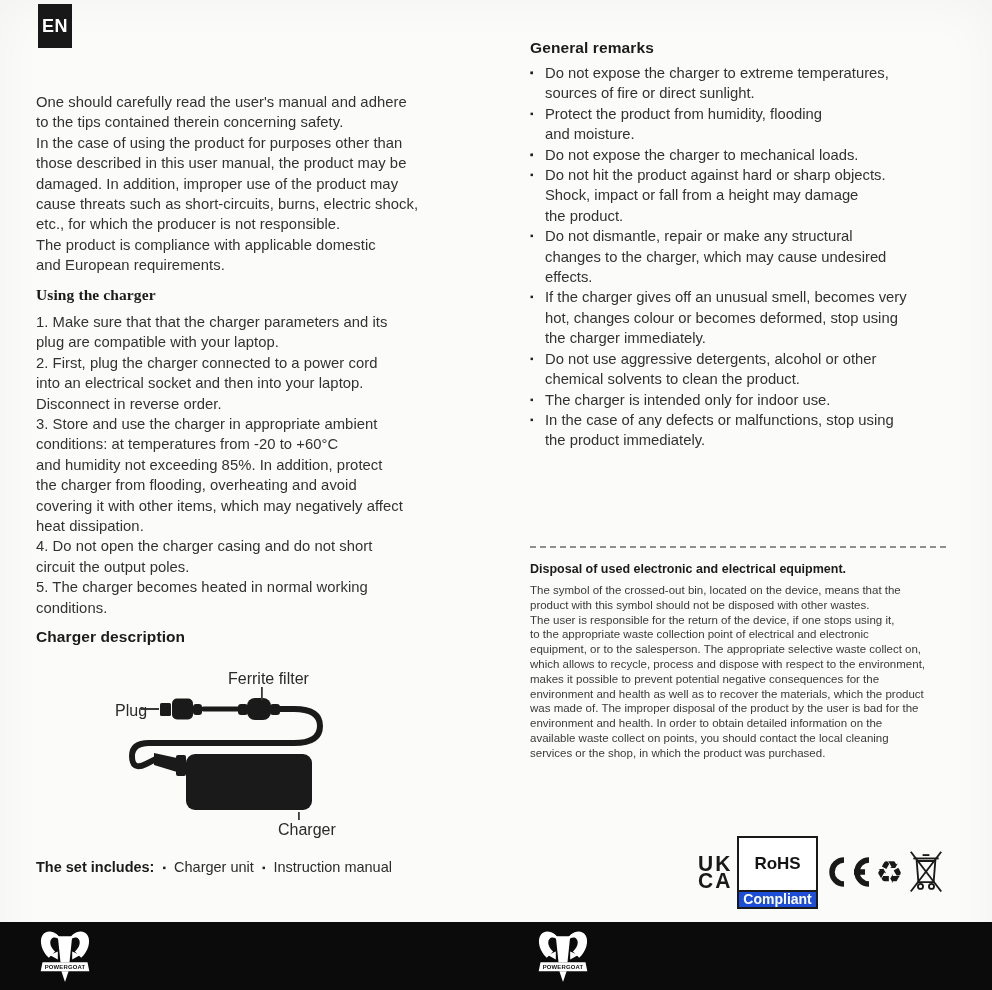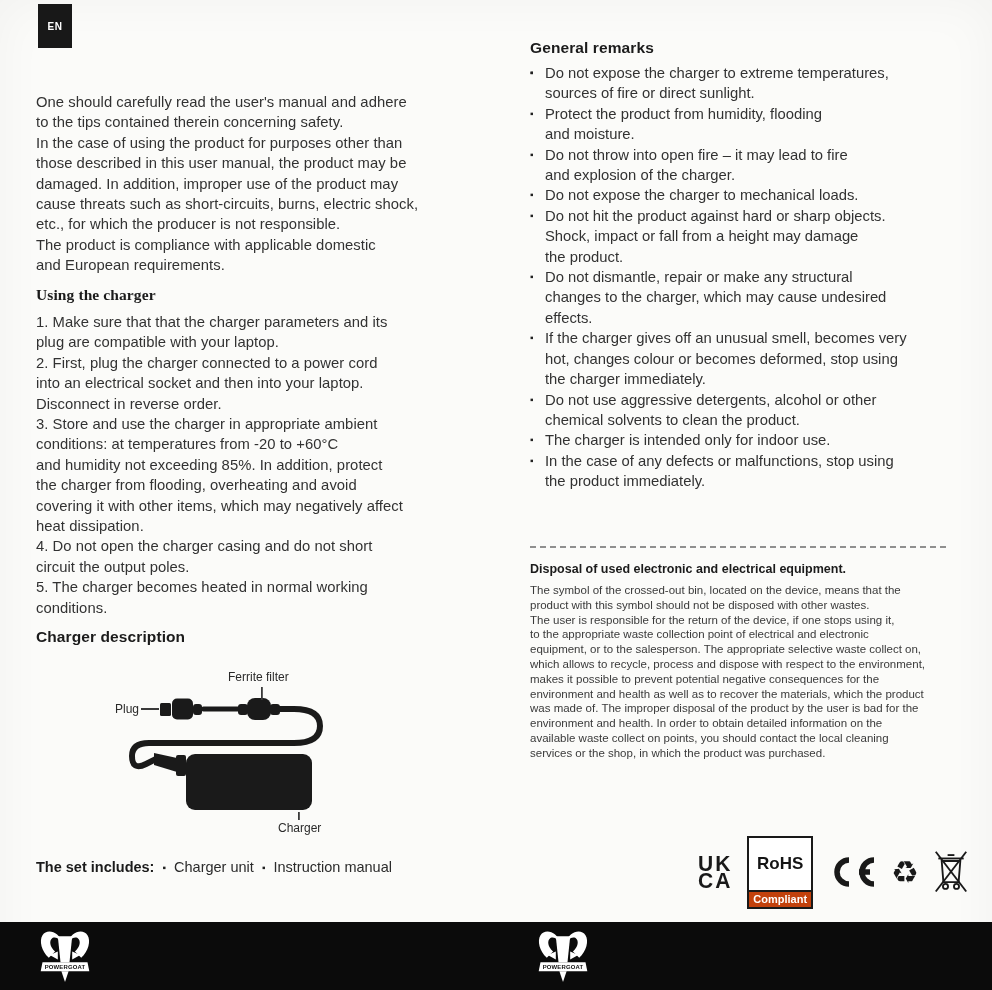--- a/index.html
+++ b/index.html
@@ -8,36 +8,36 @@
     position:relative;width:992px;height:990px;overflow:hidden;
     background:#fbfbf9;
     box-shadow:inset 0 0 50px rgba(0,0,0,0.04);
     font-family:"Liberation Sans",sans-serif;
     color:#2e2e2e;
   }
   .en-badge{
     position:absolute;left:38px;top:4px;width:34px;height:44px;
     background:#181818;color:#ffffff;
     display:flex;align-items:center;justify-content:center;
-    font-size:10px;font-weight:bold;letter-spacing:.5px;
+    font-size:18px;font-weight:bold;letter-spacing:.5px;
   }
   .h{position:absolute;margin:0;font-size:15.5px;font-weight:bold;color:#1b1b1b;letter-spacing:.1px;}
   .body-text{
     position:absolute;margin:0;font-size:14.8px;line-height:20.4px;
     white-space:pre-line;color:#323232;letter-spacing:.05px;
   }
   
   .intro-heading{left:36px;top:66px;}
   .intro-para{left:36px;top:92px;width:480px;}
   .using-heading{left:36px;top:286px;font-family:Liberation Serif, serif;}
   .using-steps{left:36px;top:312px;width:480px;}
   .desc-heading{left:36px;top:628px;}
   .diagram{position:absolute;left:36px;top:650px;width:430px;height:200px;}
   .diagram svg{position:absolute;left:0;top:0;}
-  .dlabel{position:absolute;font-size:12px;color:#2a2a2a;white-space:nowrap;}
+  .dlabel{position:absolute;font-size:16px;color:#2a2a2a;white-space:nowrap;}
   .lbl-ferrite{left:192px;top:20px;}
   .lbl-plug{left:79px;top:52px;}
   .lbl-charger{left:242px;top:171px;}
   .set-includes{position:absolute;left:36px;top:859px;margin:0;font-size:14.5px;color:#2b2b2b;}
   .set-includes .lbl{font-weight:bold;color:#1b1b1b;}
   .sq{font-size:10px;vertical-align:1px;padding:0 4px;color:#222;}
   
   .remarks-heading{left:530px;top:39px;}
   .remarks{position:absolute;left:530px;top:63px;width:446px;margin:0;padding:0;list-style:none;}
   .remarks li{
@@ -45,25 +45,25 @@
     font-size:14.8px;line-height:20.4px;white-space:pre-line;color:#323232;
   }
   .remarks .marker{position:absolute;left:0;top:0;font-size:10px;line-height:20.4px;color:#222;}
   .dashes{position:absolute;left:530px;top:546px;width:416px;height:0;border-top:2px dashed #8f8f8f;}
   .disposal-heading{position:absolute;left:530px;top:562px;margin:0;font-size:12.5px;font-weight:bold;color:#1b1b1b;}
   .disposal-text{
     position:absolute;left:530px;top:583px;width:462px;margin:0;
     font-size:11.5px;line-height:14.8px;white-space:pre-line;color:#3a3a3a;
   }
   
-  .marks{position:absolute;left:698px;top:846px;height:52px;display:flex;align-items:center;gap:15px;}
+  .marks{position:absolute;left:698px;top:846px;height:52px;display:flex;align-items:center;gap:5px;}
   .ukca{display:flex;flex-direction:column;font-weight:bold;font-size:21px;line-height:17px;color:#191919;letter-spacing:2px;transform:scaleY(1.02);}
   .rohs{border:2.5px solid #191919;text-align:center;background:#fff;}
   .rohs-top{padding:16px 7px;font-size:17px;font-weight:bold;color:#141414;line-height:20px;border-bottom:2px solid #191919;}
-  .rohs-bottom{background:#c2410c;color:#ffffff;font-size:11px;font-weight:bold;padding:1px 4px 2px;line-height:12px;}
+  .rohs-bottom{background:#1d4ed8;color:#ffffff;font-size:14px;font-weight:bold;padding:1px 4px 2px;line-height:12px;}
   .ce-mark{display:block;}
   .recycle{font-family:"DejaVu Sans",sans-serif;font-size:31px;color:#191919;line-height:1;}
   
   .footer{position:absolute;left:0;top:922px;width:992px;height:68px;background:#0b0b0b;}
   .goat{position:absolute;top:5px;width:54px;height:58px;}
   .goat-1{left:38px;}
   .goat-2{left:536px;}
   .goat-text{font-family:"Liberation Sans",sans-serif;font-size:6.6px;font-weight:bold;fill:#0b0b0b;letter-spacing:.2px;}
 </style>
 </head>
@@ -148,22 +148,21 @@
   </p>
 
   <h2 class="h remarks-heading">General remarks</h2>
 
   <ul class="remarks">
     <li><span class="marker">▪</span></li>
     <li><span class="marker">▪</span><span>Do not expose the charger to extreme temperatures,
 sources of fire or direct sunlight.</span></li>
     <li><span class="marker">▪</span><span>Protect the product from humidity, flooding
 and moisture.</span></li>
-    <li><span class="marker">▪</span><span>Do not throw into open fire – it may lead to fire
-and explosion of the charger.</span></li>
+    <li><span class="marker">▪</span></li>
     <li><span class="marker">▪</span><span>Do not expose the charger to mechanical loads.</span></li>
     <li><span class="marker">▪</span><span>Do not hit the product against hard or sharp objects.
 Shock, impact or fall from a height may damage
 the product.</span></li>
     <li><span class="marker">▪</span><span>Do not dismantle, repair or make any structural
 changes to the charger, which may cause undesired
 effects.</span></li>
     <li><span class="marker">▪</span><span>If the charger gives off an unusual smell, becomes very
 hot, changes colour or becomes deformed, stop using
 the charger immediately.</span></li>

